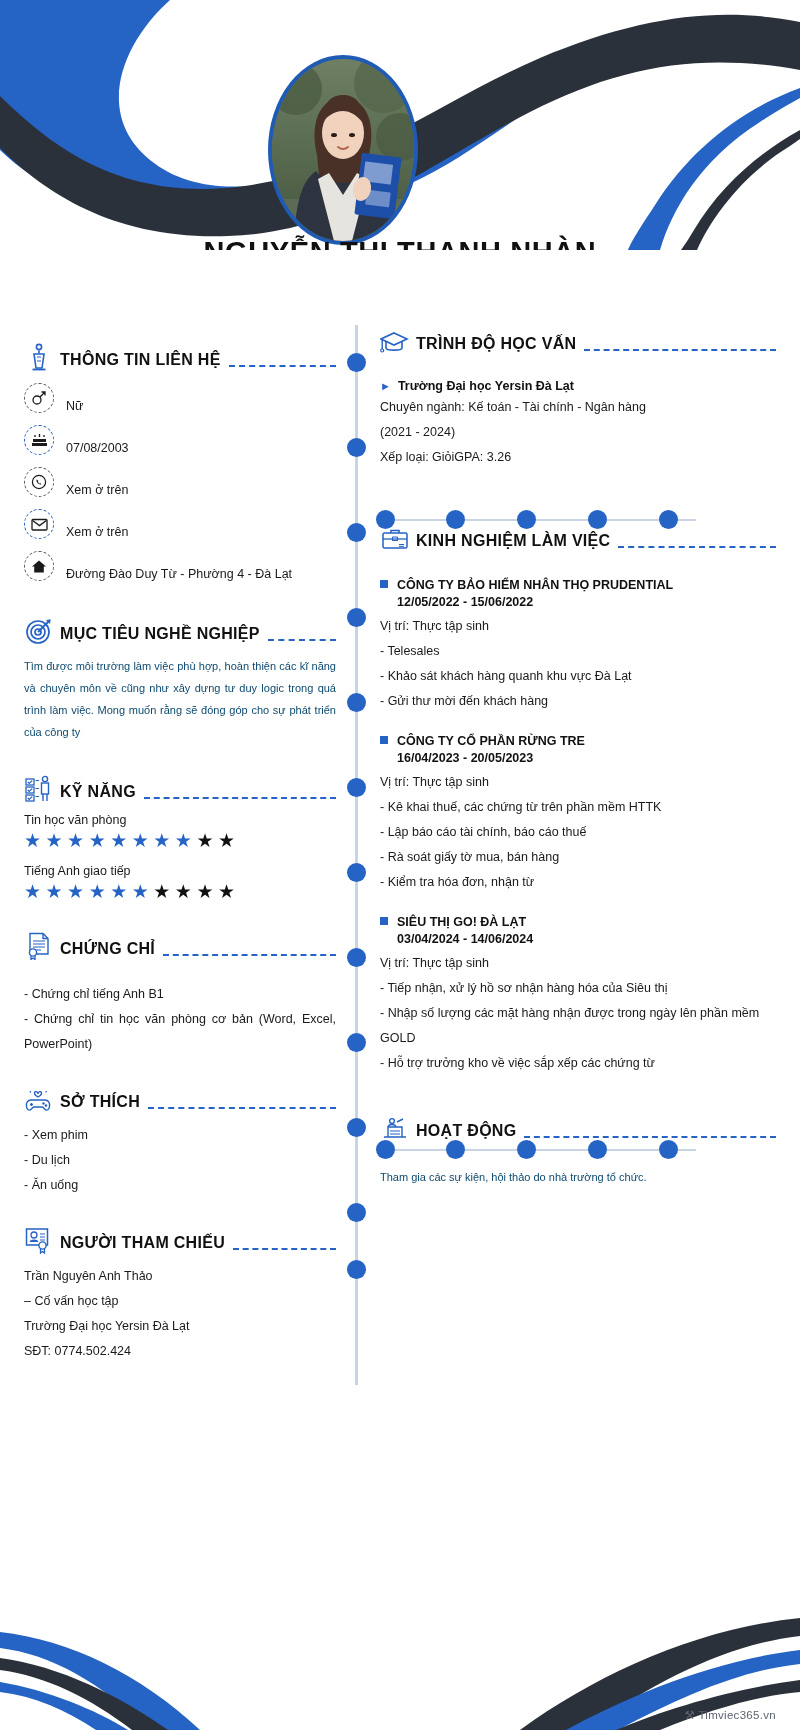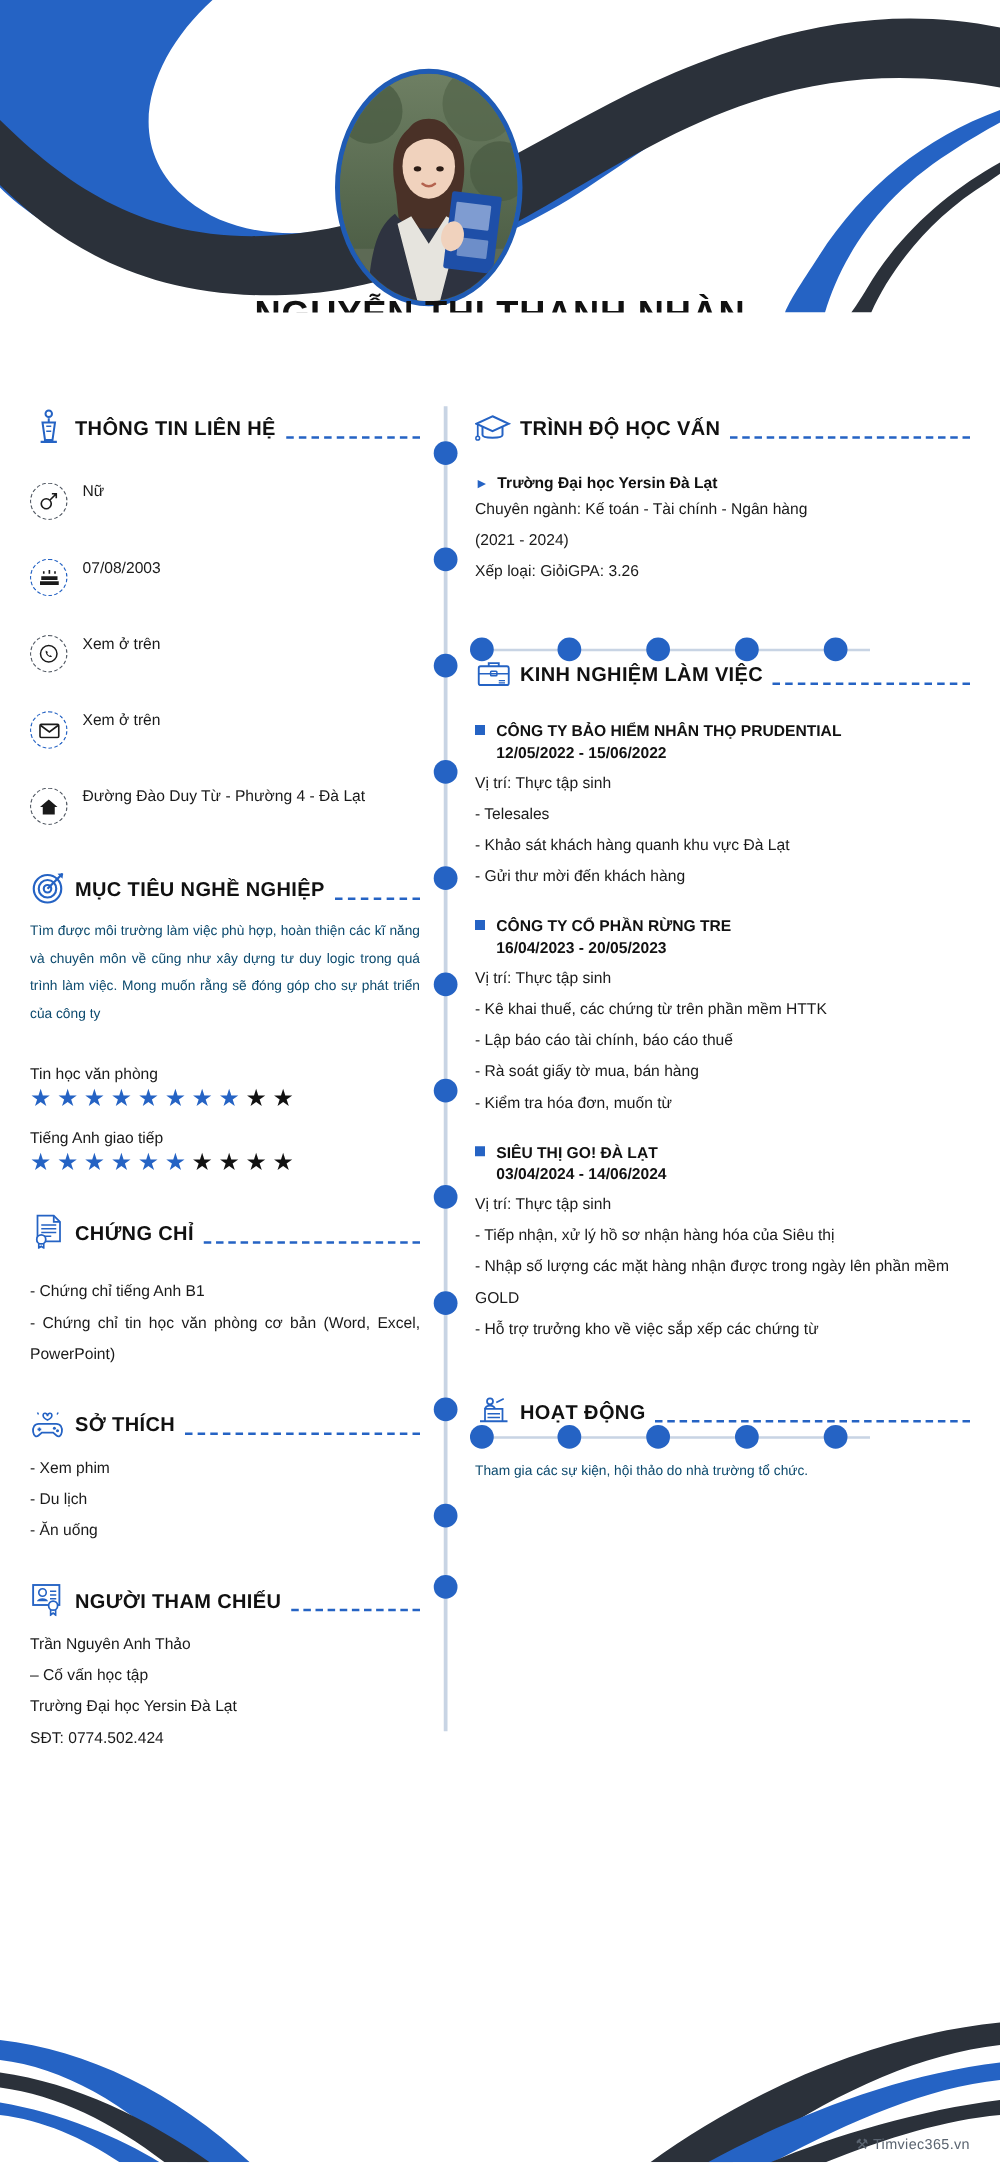--- a/index.html
+++ b/index.html
@@ -60,21 +60,21 @@
   
   .body-wrap {
     position: absolute;
     top: 325px;
     left: 0;
     width: 800px;
   }
   .col-left {
     position: absolute;
     left: 24px;
-    top: 0;
+    top: 16px;
     width: 312px;
   }
   .col-right {
     position: absolute;
     left: 380px;
     top: 0;
     width: 396px;
   }
 
   
@@ -144,22 +144,22 @@
     height: 0;
     border-bottom: 2.5px dashed #2563c4;
     margin-left: 8px;
     margin-bottom: 4px;
   }
   .sec-block { margin-bottom: 26px; }
 
   
   .contact-item {
     display: flex;
-    align-items: flex-start;
-    margin-top: 31px;
+    align-items: flex-end;
+    margin-top: 12px;
   }
   .contact-ico {
     width: 30px; height: 30px;
     flex: 0 0 30px;
     border-radius: 50%;
     border: 1.6px dashed #555c66;
     display: flex;
     align-items: center;
     justify-content: center;
     margin-right: 12px;
@@ -448,20 +448,38 @@
               <path d="M21 3 L25.5 2.5 L25 7 Z" fill="#2563c4"></path>
             </svg>
           </span>
           <span class="sec-title">MỤC TIÊU NGHỀ NGHIỆP</span>
           <span class="sec-rule"></span>
         </div>
         <div class="para">Tìm được môi trường làm việc phù hợp, hoàn thiện các kĩ năng và chuyên môn về cũng như xây dựng tư duy logic trong quá trình làm việc. Mong muốn rằng sẽ đóng góp cho sự phát triển của công ty</div>
       </div>
 
       <div class="sec-block" style="margin-top:30px">
+        <div class="sec">
+          <span class="sec-icon">
+            <svg width="28" height="28" viewBox="0 0 28 28">
+              <rect x="1" y="4" width="8" height="6" fill="none" stroke="#2563c4" stroke-width="1.3"></rect>
+              <rect x="1" y="12" width="8" height="6" fill="none" stroke="#2563c4" stroke-width="1.3"></rect>
+              <rect x="1" y="20" width="8" height="6" fill="none" stroke="#2563c4" stroke-width="1.3"></rect>
+              <path d="M2.8 7 L4.2 8.4 L7.2 5.6" fill="none" stroke="#2563c4" stroke-width="1.2"></path>
+              <path d="M2.8 15 L4.2 16.4 L7.2 13.6" fill="none" stroke="#2563c4" stroke-width="1.2"></path>
+              <path d="M2.8 23 L4.2 24.4 L7.2 21.6" fill="none" stroke="#2563c4" stroke-width="1.2"></path>
+              <path d="M10.5 5.5 L14 5.5 M10.5 13.5 L14 13.5 M10.5 21.5 L14 21.5" stroke="#2563c4" stroke-width="1.2"></path>
+              <circle cx="20" cy="4" r="2.6" fill="none" stroke="#2563c4" stroke-width="1.4"></circle>
+              <rect x="16.5" y="8" width="7" height="11" fill="none" stroke="#2563c4" stroke-width="1.4"></rect>
+              <path d="M18 19 L18 26 M22 19 L22 26" stroke="#2563c4" stroke-width="1.4"></path>
+            </svg>
+          </span>
+          <span class="sec-title">KỸ NĂNG</span>
+          <span class="sec-rule"></span>
+        </div>
 
         <div class="skill">
           <div class="skill-name">Tin học văn phòng</div>
           <div class="stars"><span class="star-on">★</span><span class="star-on">★</span><span class="star-on">★</span><span class="star-on">★</span><span class="star-on">★</span><span class="star-on">★</span><span class="star-on">★</span><span class="star-on">★</span><span class="star-off">★</span><span class="star-off">★</span></div>
         </div>
         <div class="skill">
           <div class="skill-name">Tiếng Anh giao tiếp</div>
           <div class="stars"><span class="star-on">★</span><span class="star-on">★</span><span class="star-on">★</span><span class="star-on">★</span><span class="star-on">★</span><span class="star-on">★</span><span class="star-off">★</span><span class="star-off">★</span><span class="star-off">★</span><span class="star-off">★</span></div>
         </div>
       </div>
@@ -586,21 +604,21 @@
         <div class="job" style="margin-top:20px">
           <div class="job-title-row">
             <span class="sq"></span>
             <span>CÔNG TY CỔ PHẦN RỪNG TRE</span>
           </div>
           <div class="job-date">16/04/2023 - 20/05/2023</div>
           <div class="job-pos">Vị trí: Thực tập sinh</div>
           <div class="job-bullet">- Kê khai thuế, các chứng từ trên phần mềm HTTK</div>
           <div class="job-bullet">- Lập báo cáo tài chính, báo cáo thuế</div>
           <div class="job-bullet">- Rà soát giấy tờ mua, bán hàng</div>
-          <div class="job-bullet">- Kiểm tra hóa đơn, muốn từ</div>
+          <div class="job-bullet">- Kiểm tra hóa đơn, nhận từ</div>
         </div>
 
         <div class="job" style="margin-top:20px">
           <div class="job-title-row">
             <span class="sq"></span>
             <span>SIÊU THỊ GO! ĐÀ LẠT</span>
           </div>
           <div class="job-date">03/04/2024 - 14/06/2024</div>
           <div class="job-pos">Vị trí: Thực tập sinh</div>
           <div class="job-bullet">- Tiếp nhận, xử lý hồ sơ nhận hàng hóa của Siêu thị</div>

